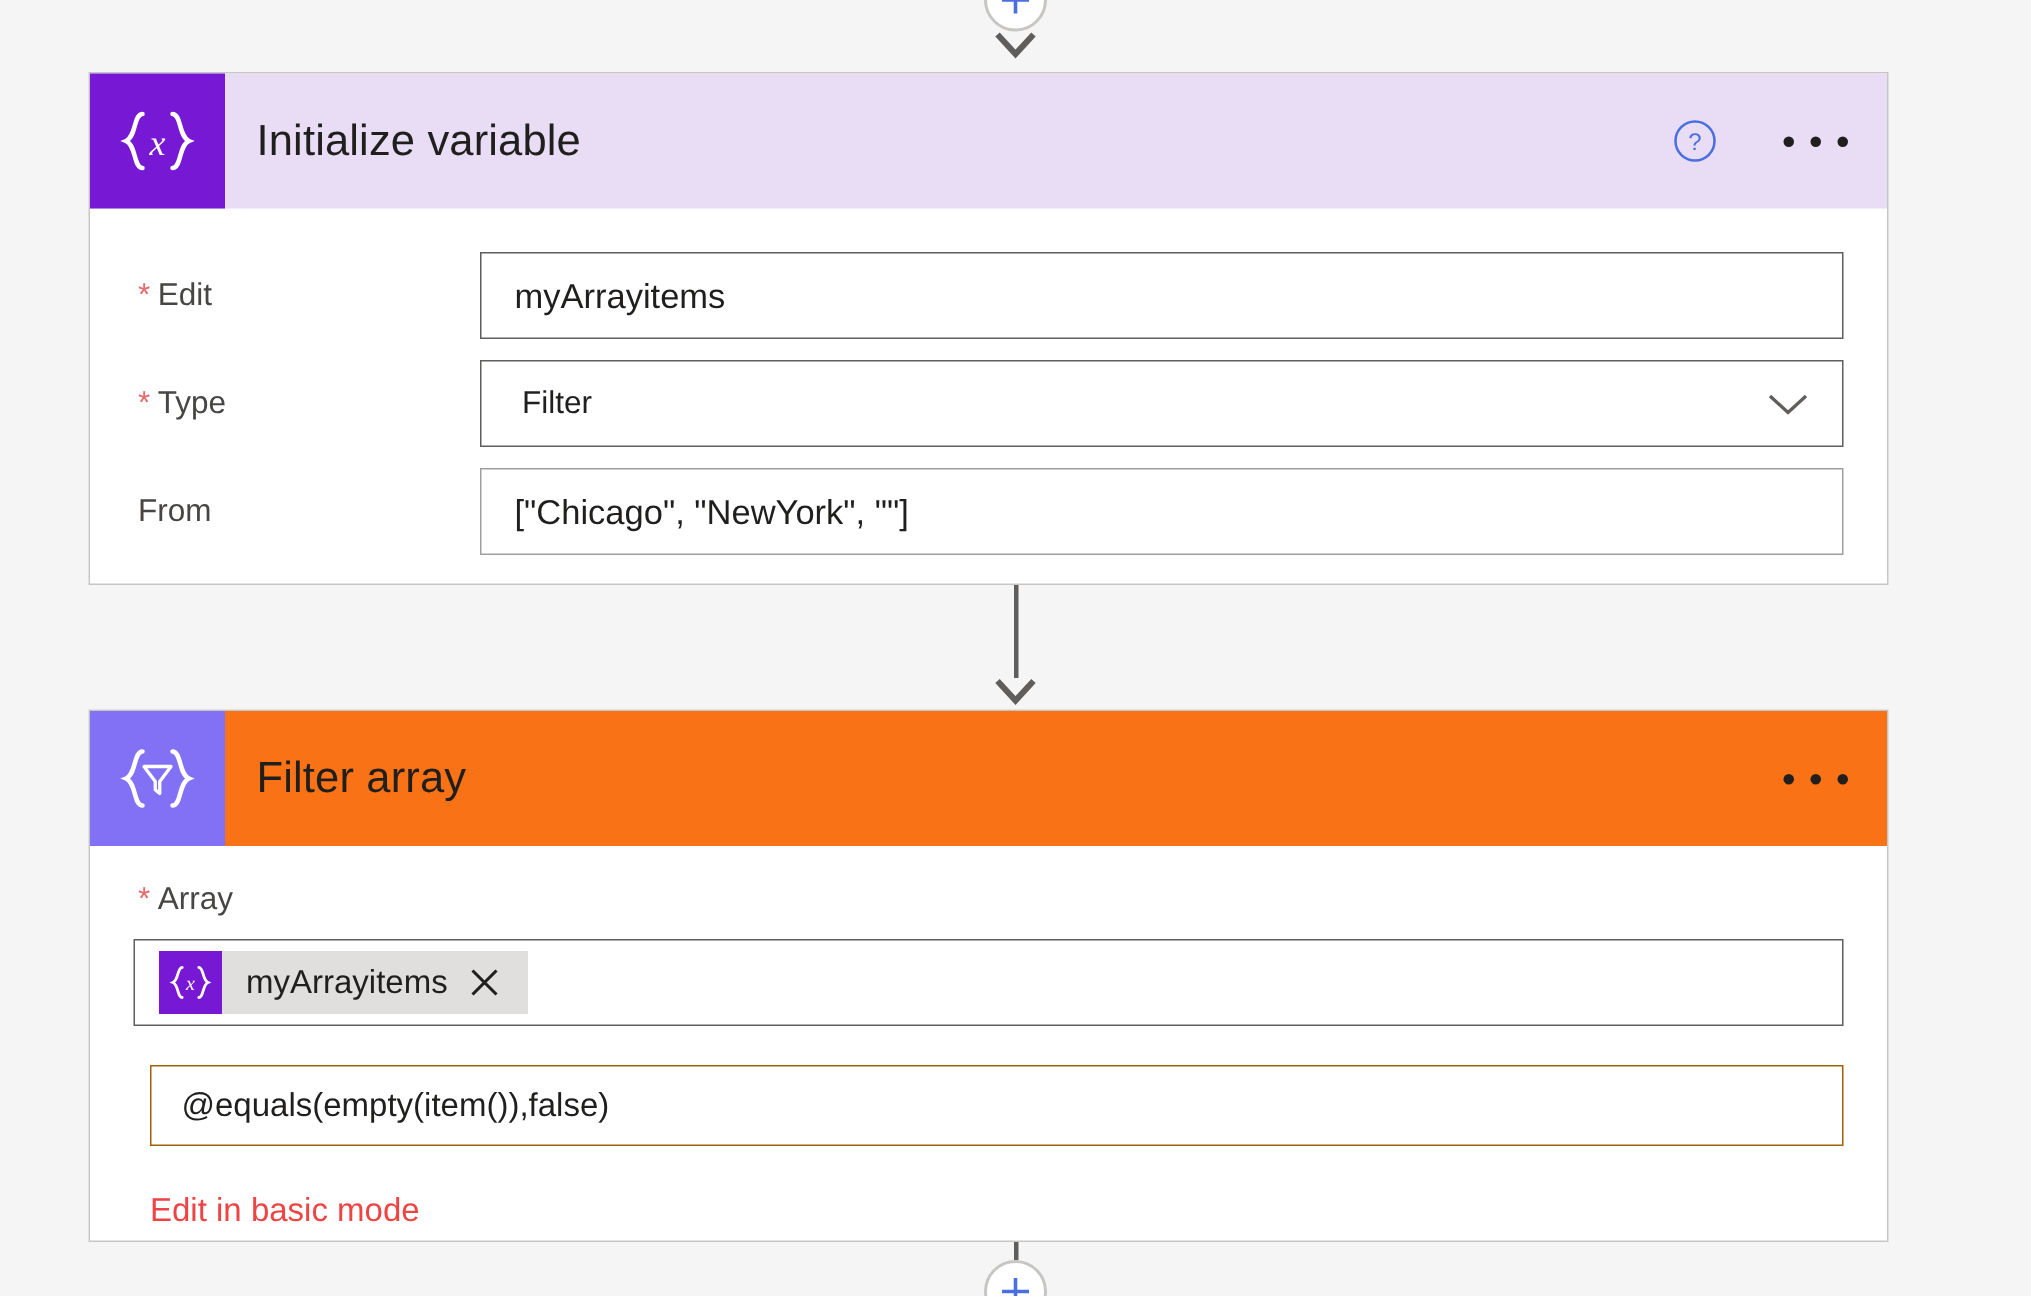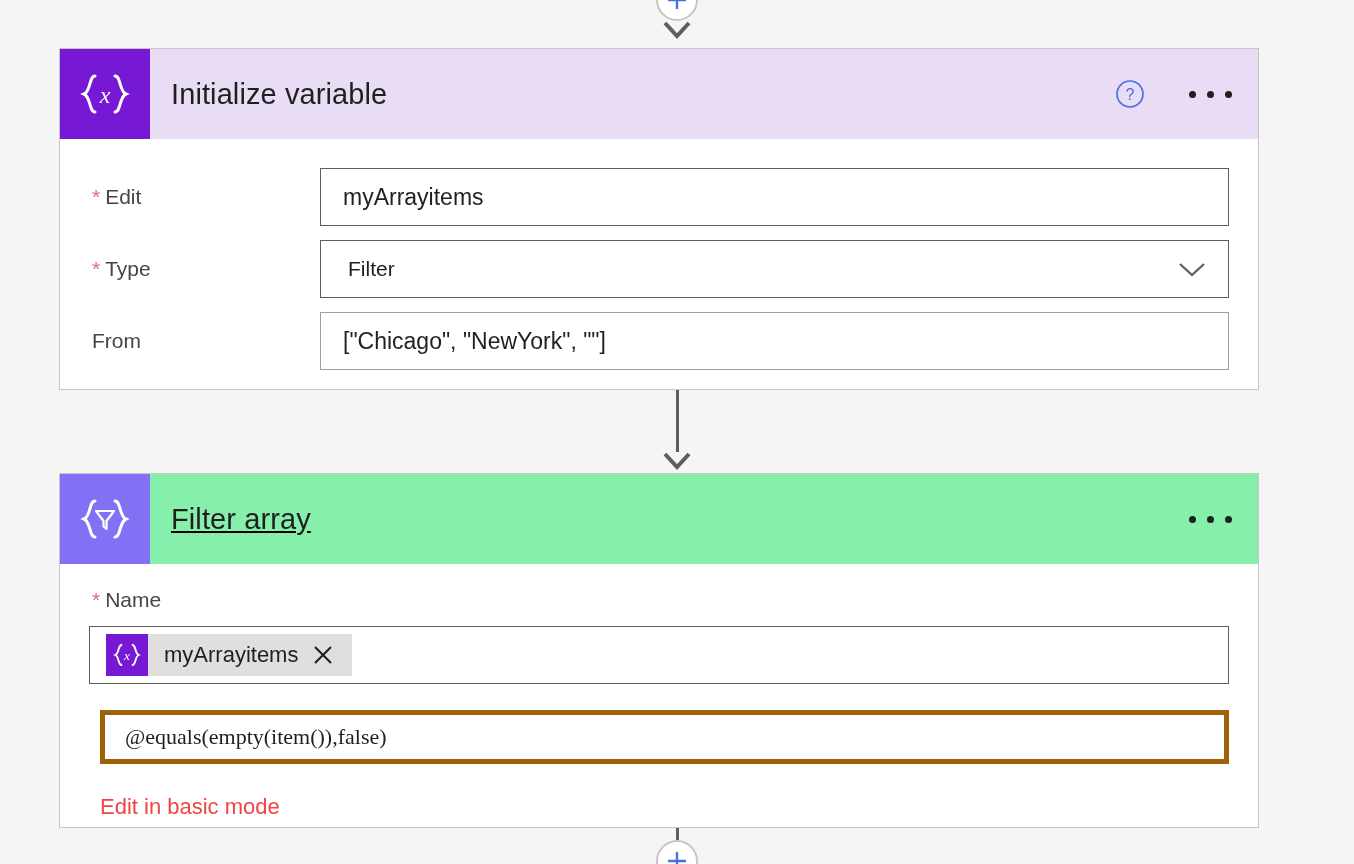--- a/index.html
+++ b/index.html
@@ -56,21 +56,21 @@
     border: 1px solid #c8c6c4;
     box-sizing: border-box;
   }
   .card-header {
     height: 90px;
     display: flex;
     align-items: center;
     position: relative;
   }
   .card-header.init { background: #e9ddf6; }
-  .card-header.filter { background: #86efac; text-decoration: underline; }
+  .card-header.filter { background: #f97316; }
 
   .card-icon {
     width: 90px;
     height: 90px;
     flex: 0 0 90px;
     display: flex;
     align-items: center;
     justify-content: center;
   }
   .card-icon.init { background: #7719d4; }
@@ -209,30 +209,29 @@
     padding: 0 14px 0 16px;
   }
   .token-remove {
     padding-right: 18px;
     cursor: pointer;
     display: flex;
     align-items: center;
   }
   .expr-input {
     height: 54px;
-    border: 5px solid #a16207;
+    border: 1px solid #a16207;
     box-sizing: border-box;
     margin: 26px 0 0 11px;
     display: flex;
     align-items: center;
     padding: 16px 20px;
     font-size: 22px;
     color: #201f1e;
     background: #ffffff;
-    font-family: Liberation Serif, serif;
   }
   .basic-mode-link {
     margin: 30px 0 0 11px;
     font-size: 22px;
     color: #ef4444;
     cursor: pointer;
     display: inline-block;
   }
 </style>
 </head>
@@ -335,21 +334,21 @@
         <i></i>
           <i></i>
           <i></i>
       </div>
     </div>
   </div>
 
   <div class="filter-body">
     <div class="from-label">
       <span class="req-star">*</span>
-      <span>Name</span>
+      <span>Array</span>
     </div>
 
     <div class="token-field">
       <div class="token">
         <div class="token-icon">
           <svg width="30" height="26" viewBox="0 0 54 44">
             <path d="M17 4 C11 4, 13 19, 6 22 C13 25, 11 40, 17 40" stroke="#ffffff" stroke-width="3.4" fill="none" stroke-linecap="round"></path>
             <path d="M37 4 C43 4, 41 19, 48 22 C41 25, 43 40, 37 40" stroke="#ffffff" stroke-width="3.4" fill="none" stroke-linecap="round"></path>
             <text x="27" y="31" font-family="'Liberation Serif', serif" font-style="italic" font-size="24" fill="#ffffff" text-anchor="middle">x</text>
           </svg>

